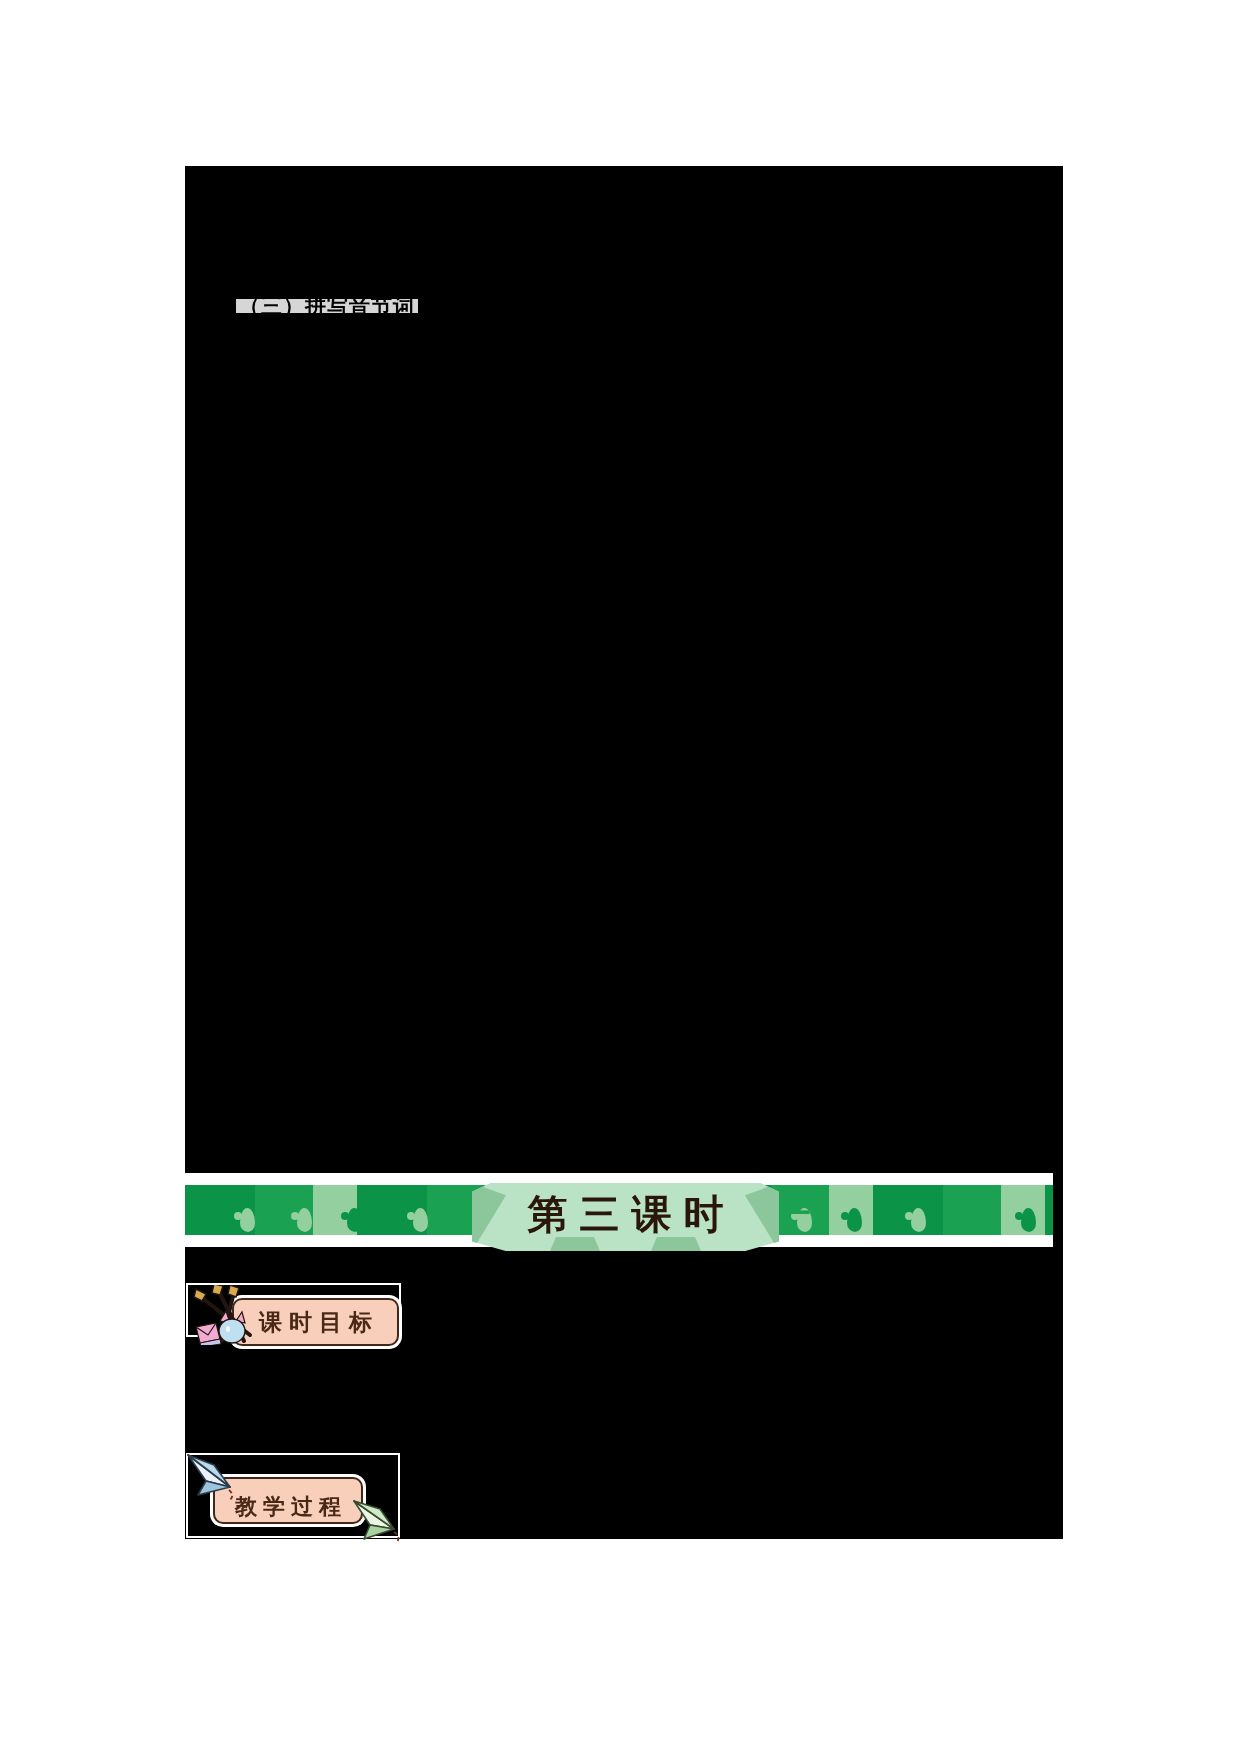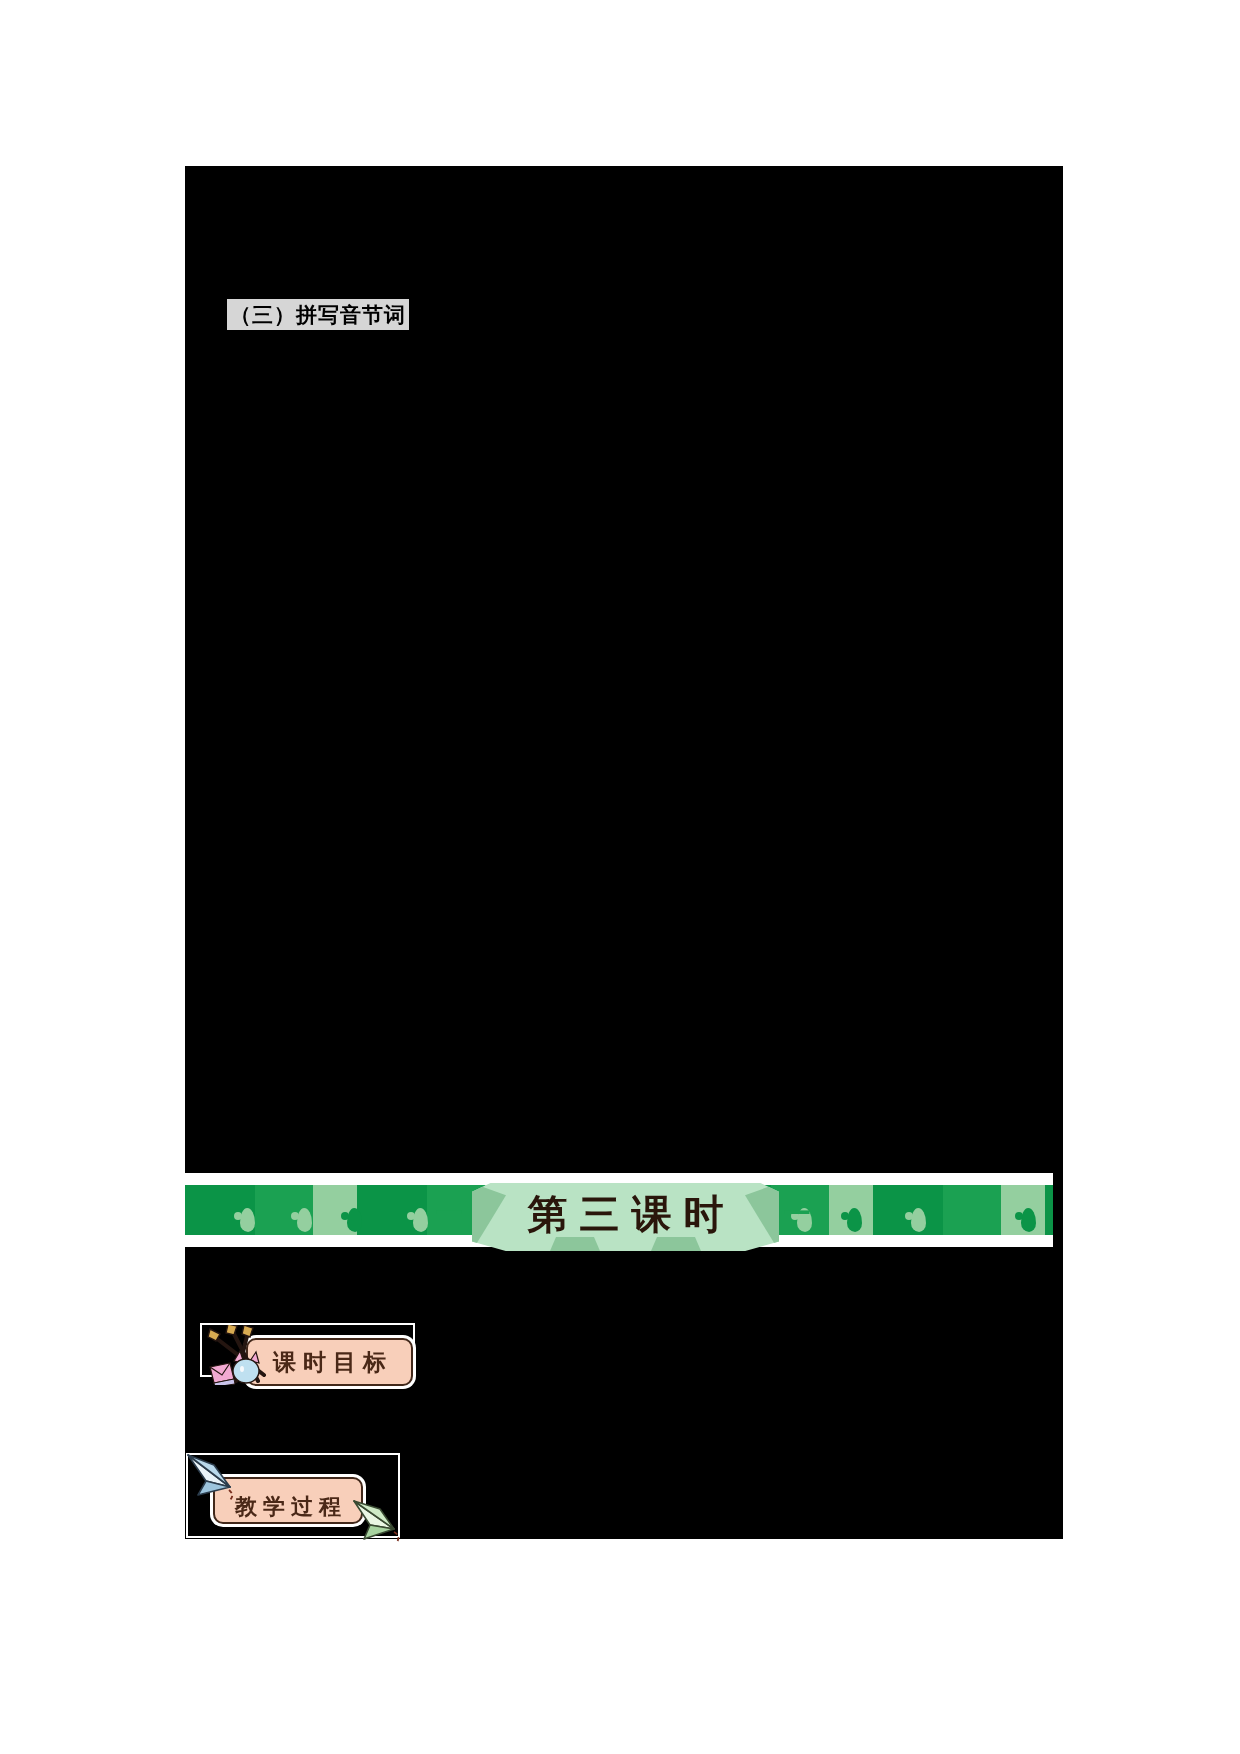--- a/index.html
+++ b/index.html
@@ -9,21 +9,21 @@
     font-family:"DejaVu Sans","Liberation Sans",sans-serif;
     overflow:hidden;
   }
   
   .canvas{
     position:absolute;left:185px;top:166px;width:878px;height:1373px;
     background:var(--canvas-bg,#000);
   }
   
   .heading{
-    position:absolute;left:42px;top:133px;height:31px;
+    position:absolute;left:51px;top:133px;height:14px;
     background:var(--highlight,#d6d6d6);
     display:flex;align-items:center;padding:0 3px;
   }
   .heading span{
     font-size:21px;font-weight:bold;color:var(--heading-text,#000);
     font-family:"DejaVu Sans","Liberation Sans",sans-serif;letter-spacing:1px;white-space:nowrap;
   }
   
   .banner{
     position:absolute;left:0;top:1007px;width:868px;height:74px;
@@ -67,21 +67,21 @@
     position:absolute;top:24px;font-size:28px;font-weight:bold;
     color:var(--band-medium);line-height:28px;
   }
   .dash-left{left:250px;}
   .dash-right{left:598px;}
   
   .badge-box{
     position:absolute;border:2px solid #fff;background:var(--canvas-bg,#000);
     box-sizing:border-box;
   }
-  .badge-objectives{left:15px;top:1117px;width:215px;height:54px;margin-top:40px;}
+  .badge-objectives{left:1px;top:1117px;width:215px;height:54px;}
   .badge-process{left:1px;top:1287px;width:214px;height:85px;}
   .pill{
     position:absolute;border:2px solid var(--badge-border);
     background:var(--badge-fill);border-radius:10px;
     box-shadow:0 0 0 3px #fff;
     display:flex;align-items:center;justify-content:center;z-index:1;
   }
   .pill span{
     font-weight:bold;color:var(--badge-text);white-space:nowrap;
   }

